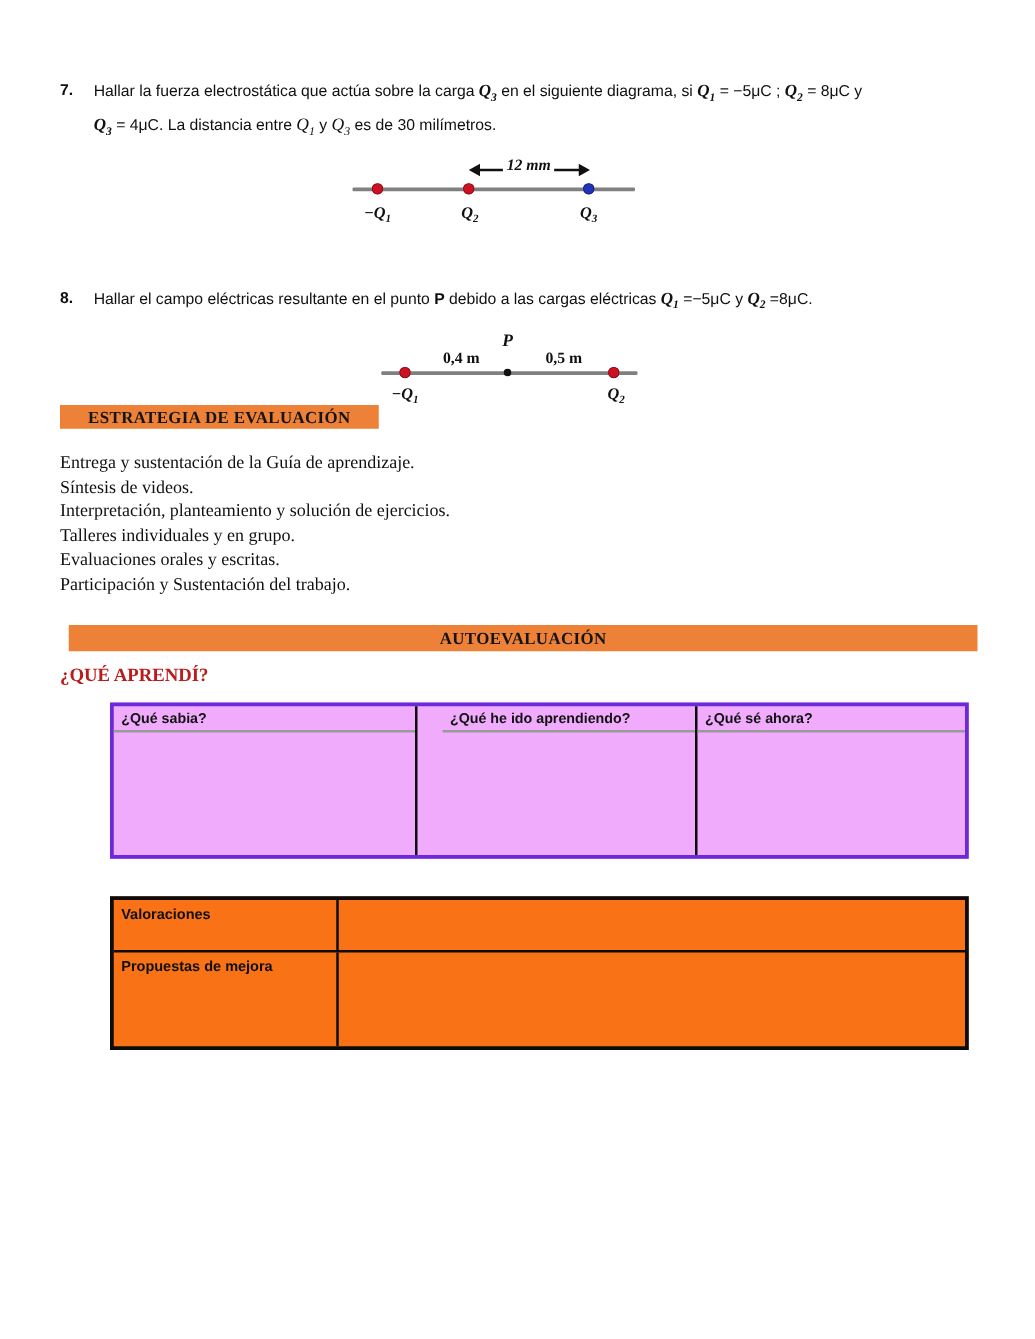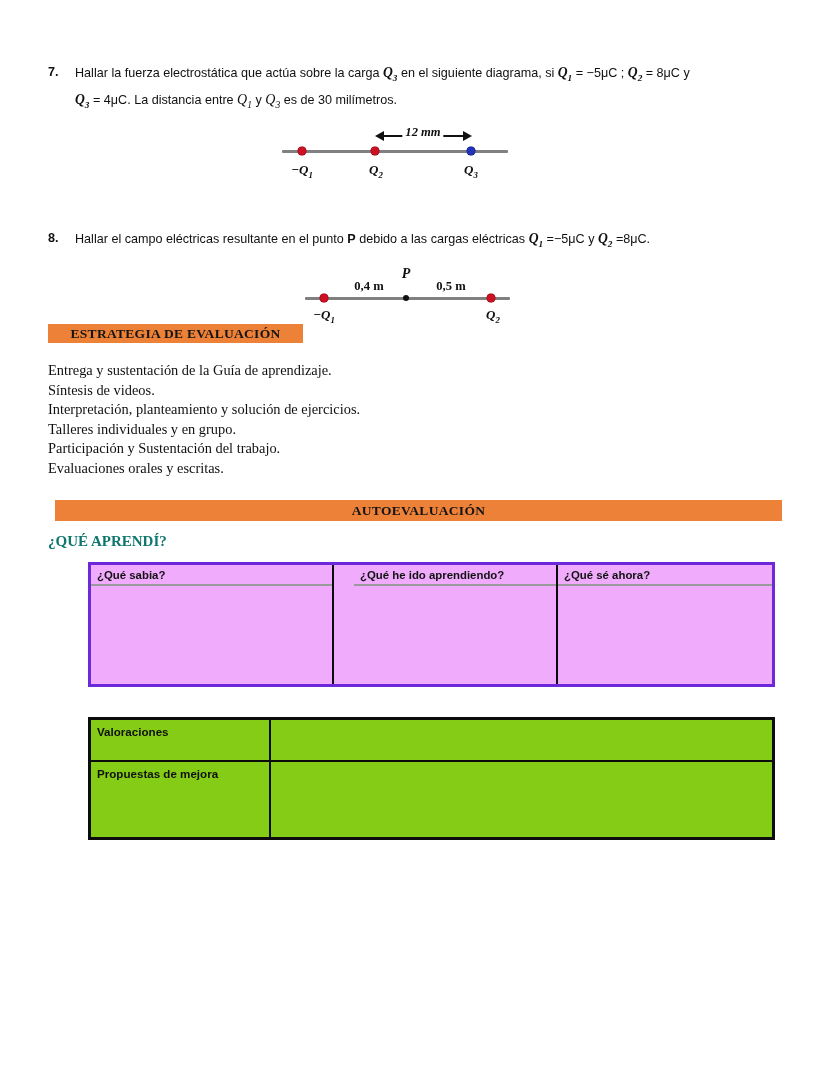--- a/index.html
+++ b/index.html
@@ -161,21 +161,21 @@
     color: #101010;
   }
   .strategy-list div { white-space: nowrap; }
 
   
   .sec-heading {
     position: absolute;
     font-family: "Liberation Serif", serif;
     font-weight: bold;
     font-size: 15px;
-    color: #0f766e;
+    color: #b91c1c;
   }
 
   
   .tbl {
     position: absolute;
     border: 3px solid #6d28d9;
     box-sizing: border-box;
     background: #f0abfc;
     display: flex;
   }
@@ -194,21 +194,21 @@
     border-bottom: 2px solid #9a9a9a;
     color: #111;
     white-space: nowrap;
   }
   .tbl-cell-body { flex: 1 1 auto; }
 
   .tbl2 {
     position: absolute;
     border: 3px solid #0c0c0c;
     box-sizing: border-box;
-    background: #84cc16;
+    background: #f97316;
     display: flex;
     flex-direction: column;
   }
   .tbl2-row {
     display: flex;
     box-sizing: border-box;
     border-bottom: 2px solid #0c0c0c;
   }
   .tbl2-row:last-child { border-bottom: none; }
   .tbl2-label {
@@ -293,22 +293,22 @@
 
   <div class="banner center" style="left:48px; top:324px; width:255px; height:19px;">
     <span>ESTRATEGIA DE EVALUACIÓN</span>
   </div>
 
   <div class="strategy-list" style="left:48px; top:361px; width:420px;">
     <div>Entrega y sustentación de la Guía de aprendizaje.</div>
     <div>Síntesis de videos.</div>
     <div>Interpretación, planteamiento y solución de ejercicios.</div>
     <div>Talleres individuales y en grupo.</div>
+    <div>Evaluaciones orales y escritas.</div>
     <div>Participación y Sustentación del trabajo.</div>
-    <div>Evaluaciones orales y escritas.</div>
   </div>
 
   <div class="banner center" style="left:55px; top:500px; width:727px; height:21px;">
     <span>AUTOEVALUACIÓN</span>
   </div>
 
   <div class="sec-heading" style="left:48px; top:533px;">¿QUÉ APRENDÍ?</div>
 
   <div class="tbl" style="left:88px; top:562px; width:687px; height:125px;">
     <div class="tbl-col" style="width:243px;">

